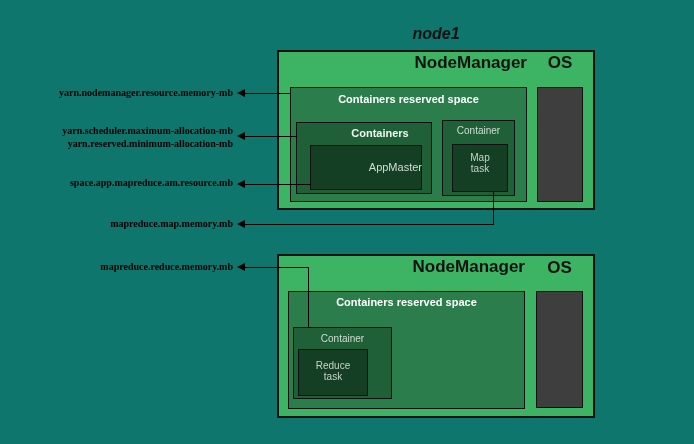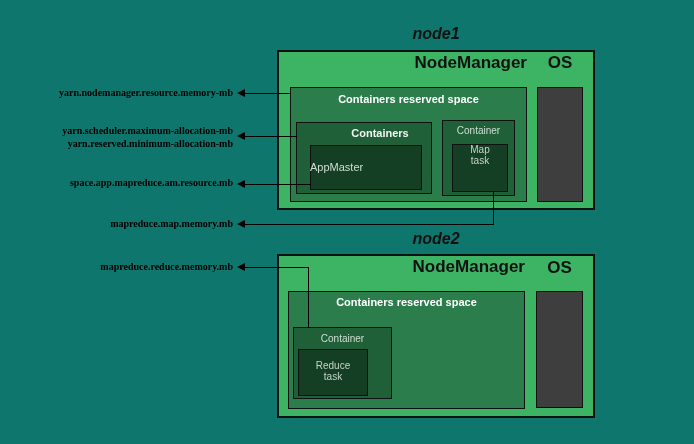--- a/index.html
+++ b/index.html
@@ -17,21 +17,21 @@
   .containers-box{background:#1f6038;border:1px solid #111;}
   .task-box{background:#153f25;border:1px solid #111;}
   .os-block{background:#3e3e3e;border:1px solid #111;}
   
   .node-title{font-style:italic;font-weight:700;font-size:16px;color:#111;text-align:center;}
   .nm-label{font-weight:700;font-size:17px;color:#111;text-align:right;}
   .os-label{font-weight:700;font-size:17px;color:#111;text-align:center;}
   .reserved-label{font-weight:700;font-size:11px;color:#ffffff;text-align:center;}
   .containers-label{font-weight:700;font-size:11px;color:#f2f7f3;text-align:center;}
   .container-label{font-weight:400;font-size:10px;color:#cfdfd3;text-align:center;}
-  .inner-label{font-weight:400;font-size:11px;color:#cfdfd3;text-align:left;}
+  .inner-label{font-weight:400;font-size:11px;color:#cfdfd3;text-align:right;}
   .task-label{font-weight:400;font-size:10px;color:#c4d4c8;text-align:center;line-height:11px;}
   .task-label span{display:block;}
   .cfg-label{
     font-family:Liberation Serif, serif;
     font-weight:700;font-size:10px;color:#000;
     white-space:nowrap;text-align:right;line-height:12px;
   }
   
   .hline{position:absolute;height:1px;background:#000;}
   .vline{position:absolute;width:1px;background:#000;}
@@ -68,26 +68,25 @@
   <div class="abs task-box" style="left:310px;top:145px;width:112px;height:45px;"></div>
 
   <div class="abs inner-label" style="left:310px;top:161px;width:112px;">AppMaster</div>
 
   <div class="abs containers-box" style="left:442px;top:120px;width:73px;height:76px;"></div>
 
   <div class="abs container-label" style="left:442px;top:125px;width:73px;">Container</div>
 
   <div class="abs task-box" style="left:452px;top:144px;width:56px;height:48px;"></div>
 
-  <div class="abs task-label" style="left:452px;top:144px;width:56px;">
+  <div class="abs task-label" style="left:452px;top:152px;width:56px;">
     <span>Map</span>
     <span>task</span>
   </div>
 
-  <div class="abs node-title" style="left:277px;top:230px;width:318px;">node2</div>
 
   <div class="abs node-box" style="left:277px;top:254px;width:318px;height:164px;"></div>
 
   <div class="abs nm-label" style="left:288px;top:257px;width:237px;">NodeManager</div>
 
   <div class="abs os-label" style="left:536px;top:258px;width:47px;">OS</div>
 
   <div class="abs reserved-box" style="left:288px;top:291px;width:237px;height:118px;"></div>
 
   <div class="abs reserved-label" style="left:288px;top:296px;width:237px;">Containers reserved space</div>

